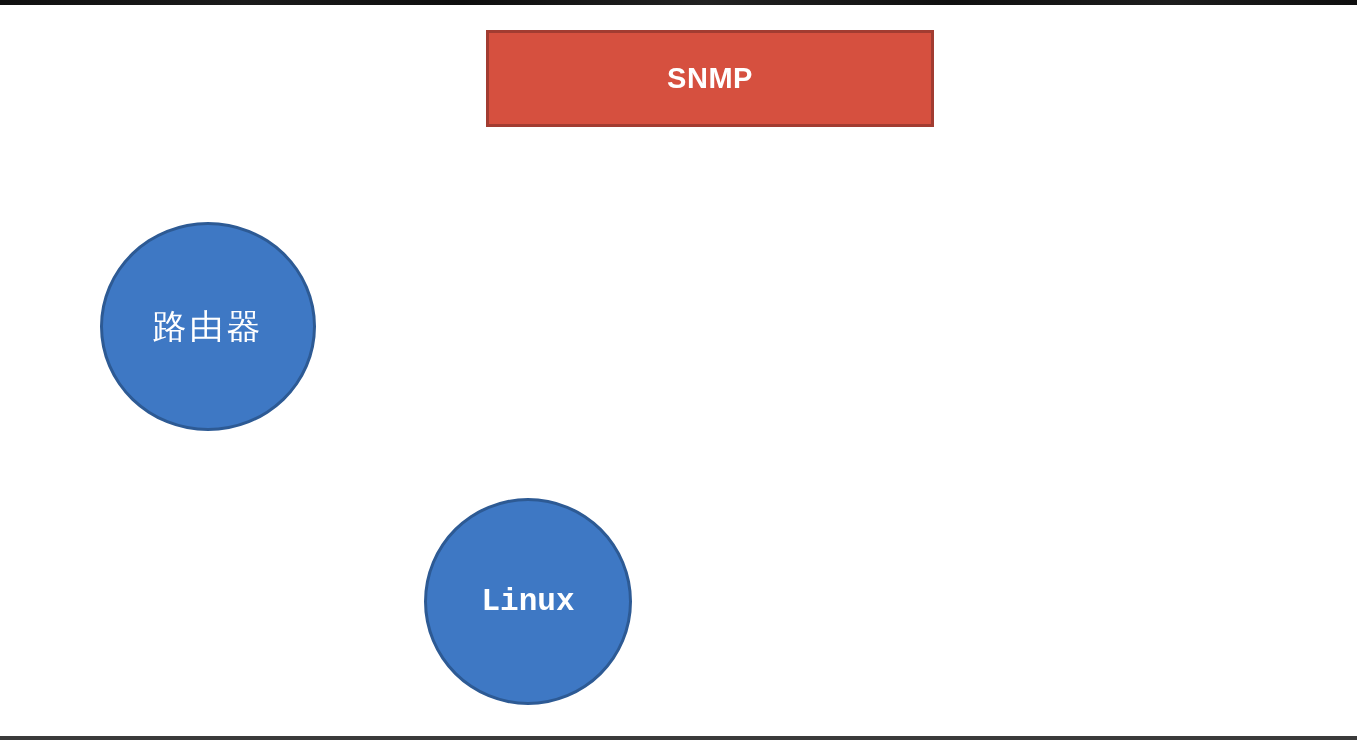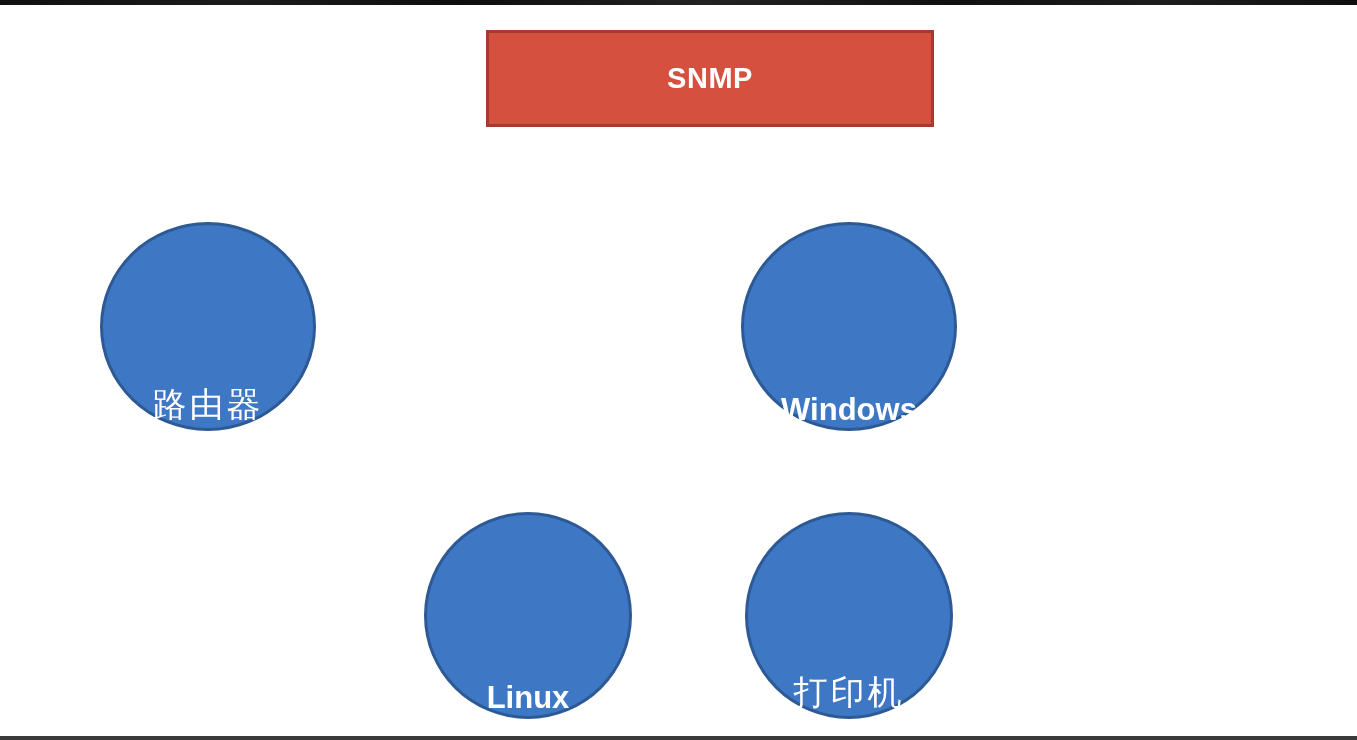--- a/index.html
+++ b/index.html
@@ -45,27 +45,27 @@
     letter-spacing: 0.5px;
     box-sizing: content-box;
   }
   
   .node {
     position: absolute;
     border-radius: 50%;
     background: #3e78c4;
     border: 3px solid #2d5a94;
     display: flex;
-    align-items: flex-end;
+    align-items: center;
     justify-content: center;
     color: #ffffff;
     box-sizing: border-box;
   }
   .row1 { top: 222px; width: 216px; height: 209px; }
-  .row2 { top: 512px; width: 208px; height: 207px; }
+  .row2 { top: 498px; width: 208px; height: 207px; font-family: Liberation Mono, monospace; }
   .node.cjk   { font-size: 34px; letter-spacing: 3px; font-weight: 400; }
   .node.latin { font-size: 31px; font-weight: 600; }
   .pos-router  { left: 100px; }
   .pos-switch  { left: 420px; }
   .pos-windows { left: 741px; }
   .pos-unix    { left: 1071px; }
   .pos-linux   { left: 424px; }
   .pos-printer { left: 745px; }
 </style>
 </head>
@@ -77,28 +77,22 @@
 
   <div class="snmp-box">
     <span>SNMP</span>
   </div>
 
   <div class="node row1 cjk pos-router">
     <span>路由器</span>
   </div>
 
 
-  <div class="node row1 latin pos-windows">
-    <span>Windows</span>
-  </div>
 
 
   <div class="node row2 latin pos-linux">
     <span>Linux</span>
   </div>
 
-  <div class="node row2 cjk pos-printer">
-    <span>打印机</span>
-  </div>
 
   <div class="bottom-strip"></div>
 
 </div>
 
 </body></html>

